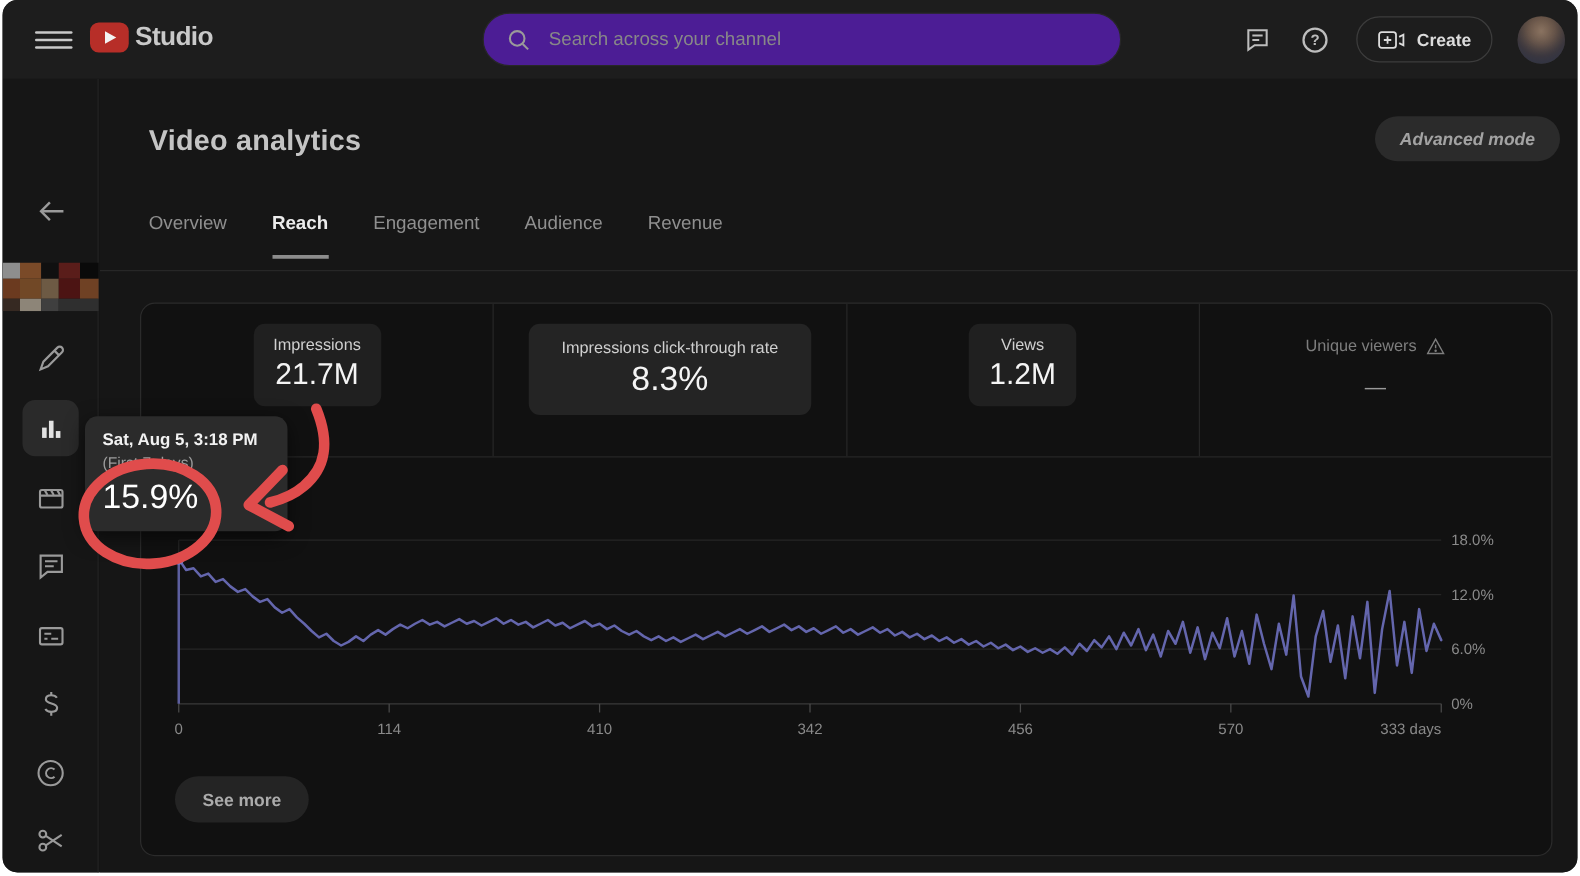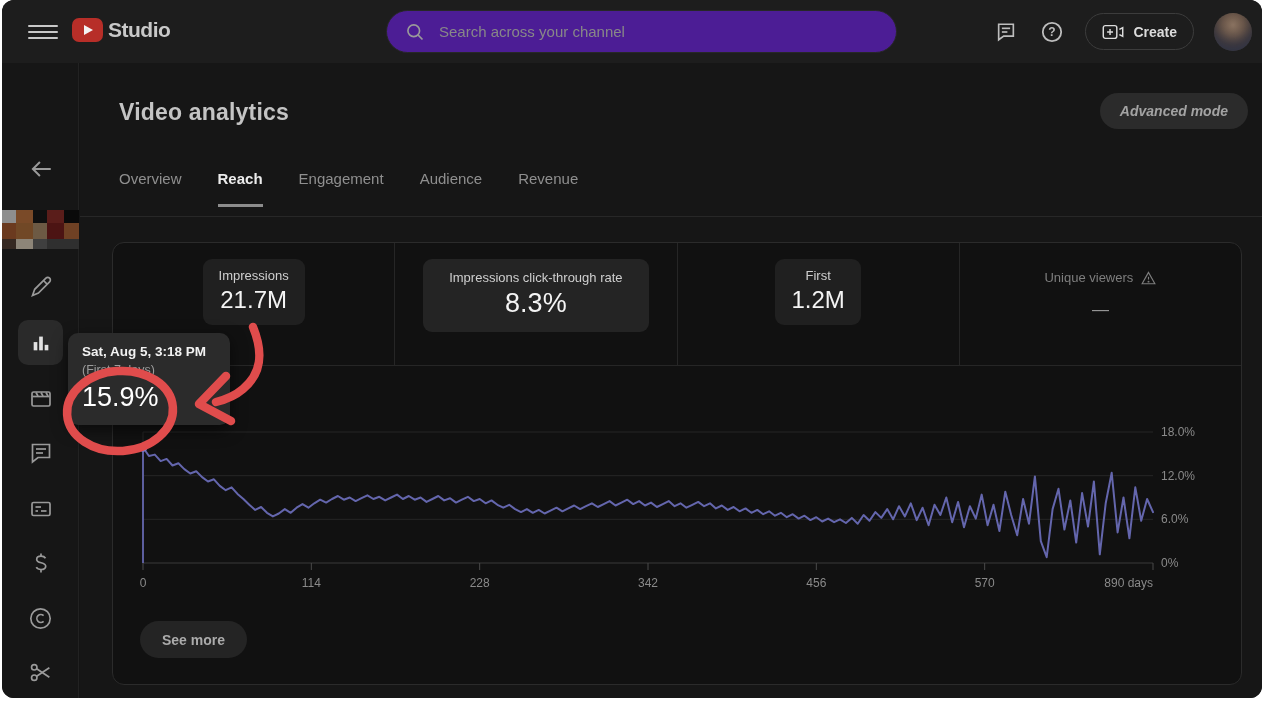--- a/index.html
+++ b/index.html
@@ -223,21 +223,21 @@
           </div>
         </div>
         <div class="metric-sec">
           <div class="metric-chip selected">
             <div class="m-label">Impressions click-through rate</div>
             <div class="m-value" style="font-size:27px;">8.3%</div>
           </div>
         </div>
         <div class="metric-sec">
           <div class="metric-chip">
-            <div class="m-label">First</div>
+            <div class="m-label">Views</div>
             <div class="m-value">1.2M</div>
           </div>
         </div>
         <div class="metric-sec">
           <div class="metric-dim">
             <div class="m-label">
               <span>Unique viewers</span>
               <svg width="15" height="14" viewBox="0 0 24 22" fill="none" stroke="#7e7e7e" stroke-width="1.8">
                   <path d="M12 2L1.8 20.2h20.4L12 2z"></path>
                   <line x1="12" y1="9" x2="12" y2="13.5"></line>
@@ -266,25 +266,25 @@
             <polyline points="0.0,15.3 5.9,24.0 11.8,22.6 17.7,29.1 23.6,26.9 29.5,33.5 35.4,31.3 41.3,37.1 47.3,41.5 53.2,39.3 59.1,45.1 65.0,49.5 70.9,47.3 76.8,53.9 82.7,58.2 88.6,55.3 94.5,61.9 100.4,67.0 106.3,72.8 112.2,77.9 118.1,75.0 124.0,80.8 129.9,84.4 135.8,81.5 141.8,77.1 147.7,80.8 153.6,75.7 159.5,72.1 165.4,75.7 171.3,71.3 177.2,67.7 183.1,70.6 189.0,67.0 194.9,64.0 200.8,67.7 206.7,65.5 212.6,69.1 218.5,66.2 224.4,63.3 230.4,67.0 236.3,64.8 242.2,68.4 248.1,65.5 254.0,62.6 259.9,67.0 265.8,64.0 271.7,67.7 277.6,65.5 283.5,69.9 289.4,67.0 295.3,64.0 301.2,68.4 307.1,66.2 313.0,70.6 318.9,67.7 324.9,64.8 330.8,69.1 336.7,67.0 342.6,71.3 348.5,68.4 354.4,72.8 360.3,75.7 366.2,72.8 372.1,77.1 378.0,80.1 383.9,77.1 389.8,80.8 395.7,77.9 401.6,81.5 407.5,78.6 413.5,75.7 419.4,79.3 425.3,76.4 431.2,73.5 437.1,77.1 443.0,74.2 448.9,71.3 454.8,75.0 460.7,72.1 466.6,69.1 472.5,73.5 478.4,70.6 484.3,67.7 490.2,72.1 496.1,69.1 502.0,73.5 508.0,70.6 513.9,75.0 519.8,72.1 525.7,69.1 531.6,74.2 537.5,71.3 543.4,75.7 549.3,72.8 555.2,69.9 561.1,74.2 567.0,71.3 572.9,76.4 578.8,73.5 584.7,77.9 590.6,75.0 596.5,79.3 602.5,76.4 608.4,80.8 614.3,77.9 620.2,82.2 626.1,79.3 632.0,83.7 637.9,80.8 643.8,85.2 649.7,82.2 655.6,86.6 661.5,83.7 667.4,88.1 673.3,85.2 679.2,89.5 685.1,86.6 691.1,90.2 697.0,87.3 702.9,91.0 708.8,85.9 714.7,91.7 720.6,83.0 726.5,88.8 732.4,80.1 738.3,85.9 744.2,77.1 750.1,87.3 756.0,74.2 761.9,84.4 767.8,71.3 773.7,88.1 779.6,75.7 785.6,93.2 791.5,72.8 797.4,83.0 803.3,65.5 809.2,90.2 815.1,69.9 821.0,95.3 826.9,74.2 832.8,86.6 838.7,62.6 844.6,93.2 850.5,72.8 856.4,99.0 862.3,59.7 868.2,83.0 874.2,103.3 880.1,67.0 886.0,91.7 891.9,44.4 897.8,109.2 903.7,125.2 909.6,77.1 915.5,56.8 921.4,97.5 927.3,68.4 933.2,110.6 939.1,61.1 945.0,94.6 950.9,49.5 956.8,122.3 962.7,71.3 968.7,40.8 974.6,100.4 980.5,65.5 986.4,106.3 992.3,55.3 998.2,88.8 1004.1,67.0 1010.0,80.1" fill="none" stroke="#6466ad" stroke-width="2" stroke-linejoin="round" stroke-linecap="round"></polyline>
             <line x1="0" y1="15.283333333333331" x2="0" y2="131" stroke="#6466ad" stroke-width="2" opacity="0.9"></line>
             <circle cx="0" cy="15.283333333333331" r="4.5" fill="#7b7dcb"></circle>
           </svg>
       <div class="ylabel" style="top: 59px;">18.0%</div>
           <div class="ylabel" style="top: 102.667px;">12.0%</div>
           <div class="ylabel" style="top: 146.333px;">6.0%</div>
           <div class="ylabel" style="top: 190px;">0%</div>
           <div class="xlabel" style="top: 210px; left: 0px; width: 60px;">0</div>
           <div class="xlabel" style="top: 210px; left: 168.333px; width: 60px;">114</div>
-          <div class="xlabel" style="top: 210px; left: 336.667px; width: 60px;">228</div>
+          <div class="xlabel" style="top: 210px; left: 336.667px; width: 60px;">410</div>
           <div class="xlabel" style="top: 210px; left: 505px; width: 60px;">342</div>
           <div class="xlabel" style="top: 210px; left: 673.333px; width: 60px;">456</div>
           <div class="xlabel" style="top: 210px; left: 841.667px; width: 60px;">570</div>
-          <div class="xlabel" style="top: 210px; left: 955px; width: 85px; text-align: right;">890 days</div>
+          <div class="xlabel" style="top: 210px; left: 955px; width: 85px; text-align: right;">333 days</div>
         </div>
 
       <div class="see-more">See more</div>
     </div>
   </div>
 
   <div class="tooltip">
     <div class="tt-date">Sat, Aug 5, 3:18 PM</div>
     <div class="tt-period">(First 7 days)</div>
     <div class="tt-value">15.9%</div>

